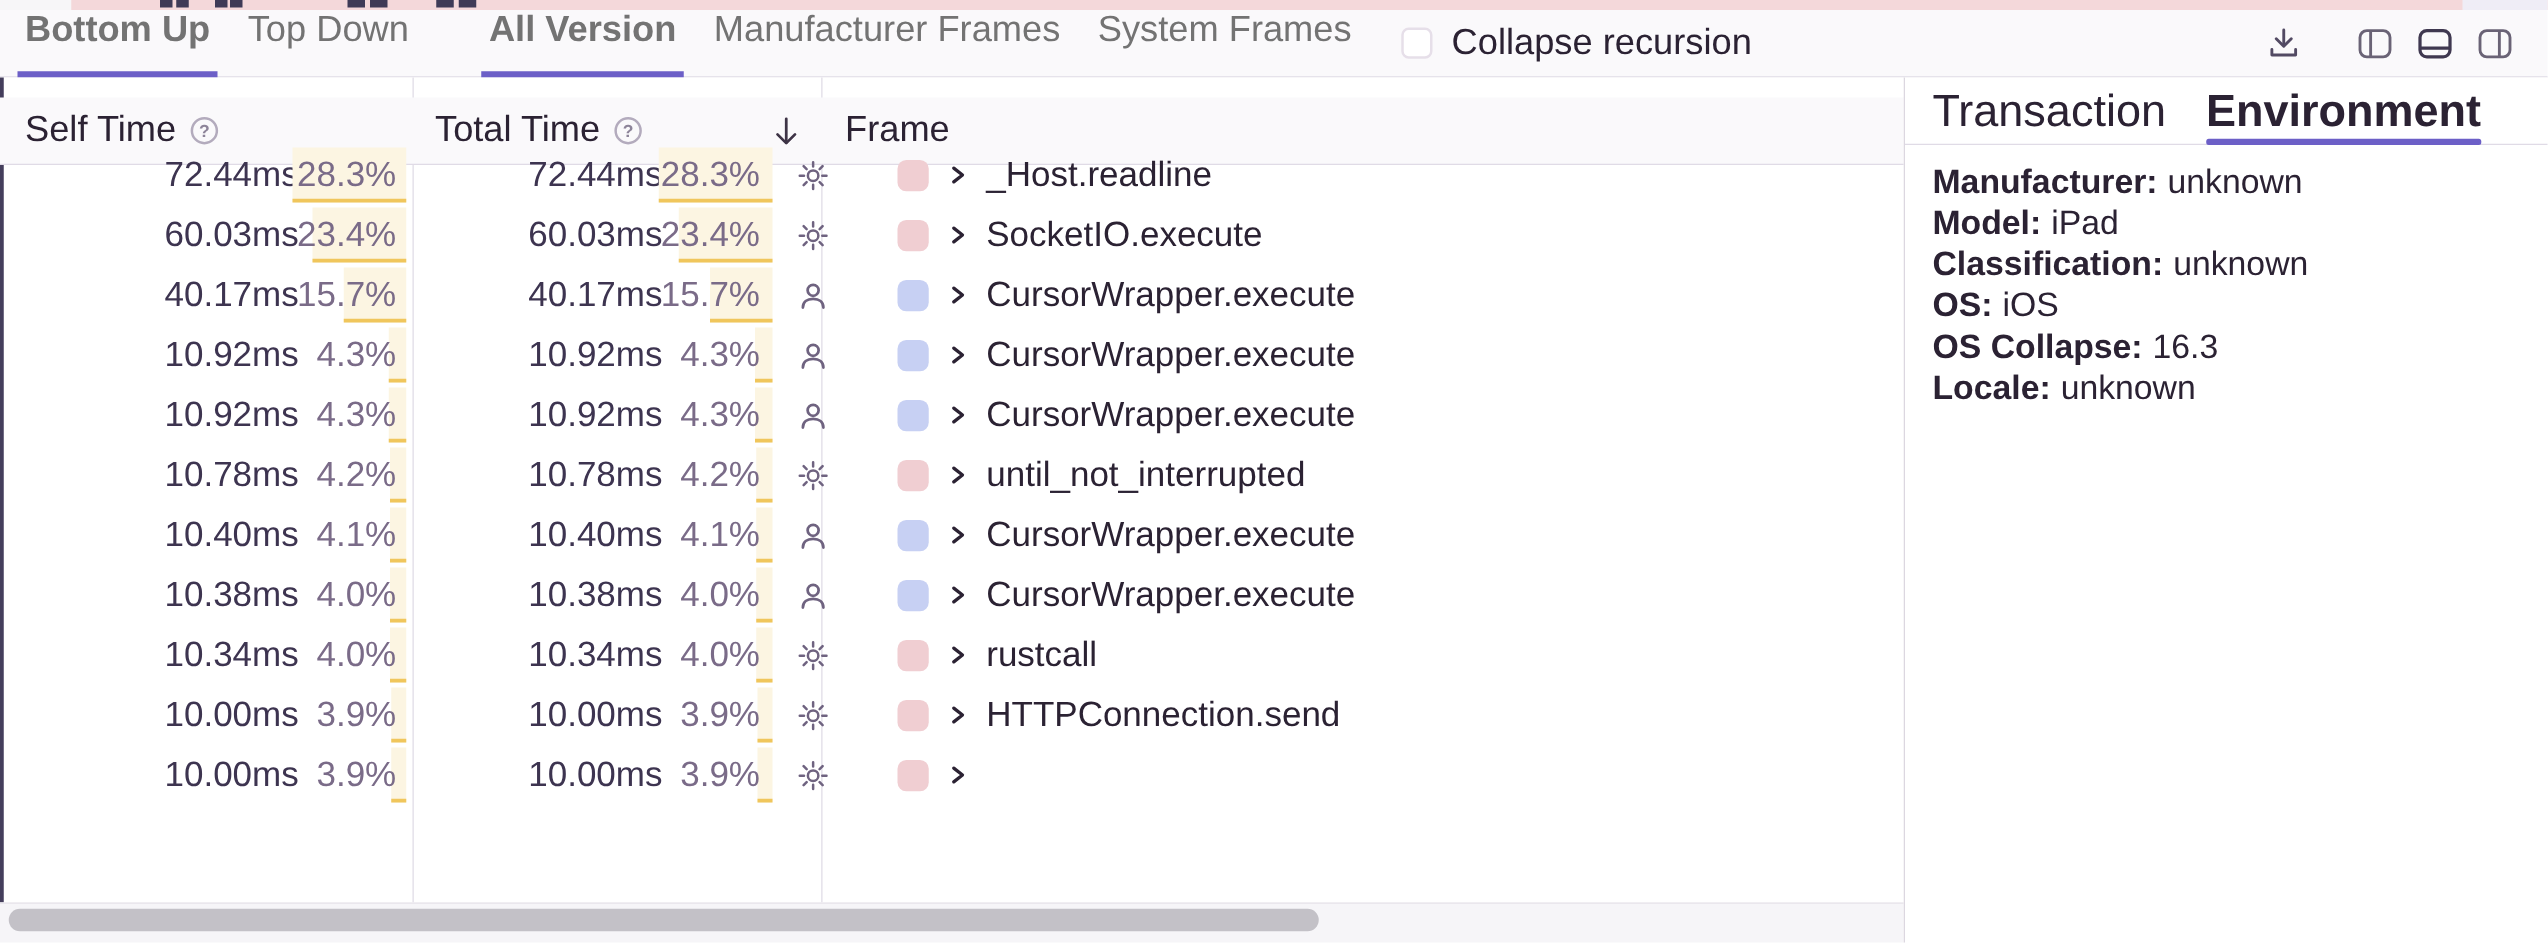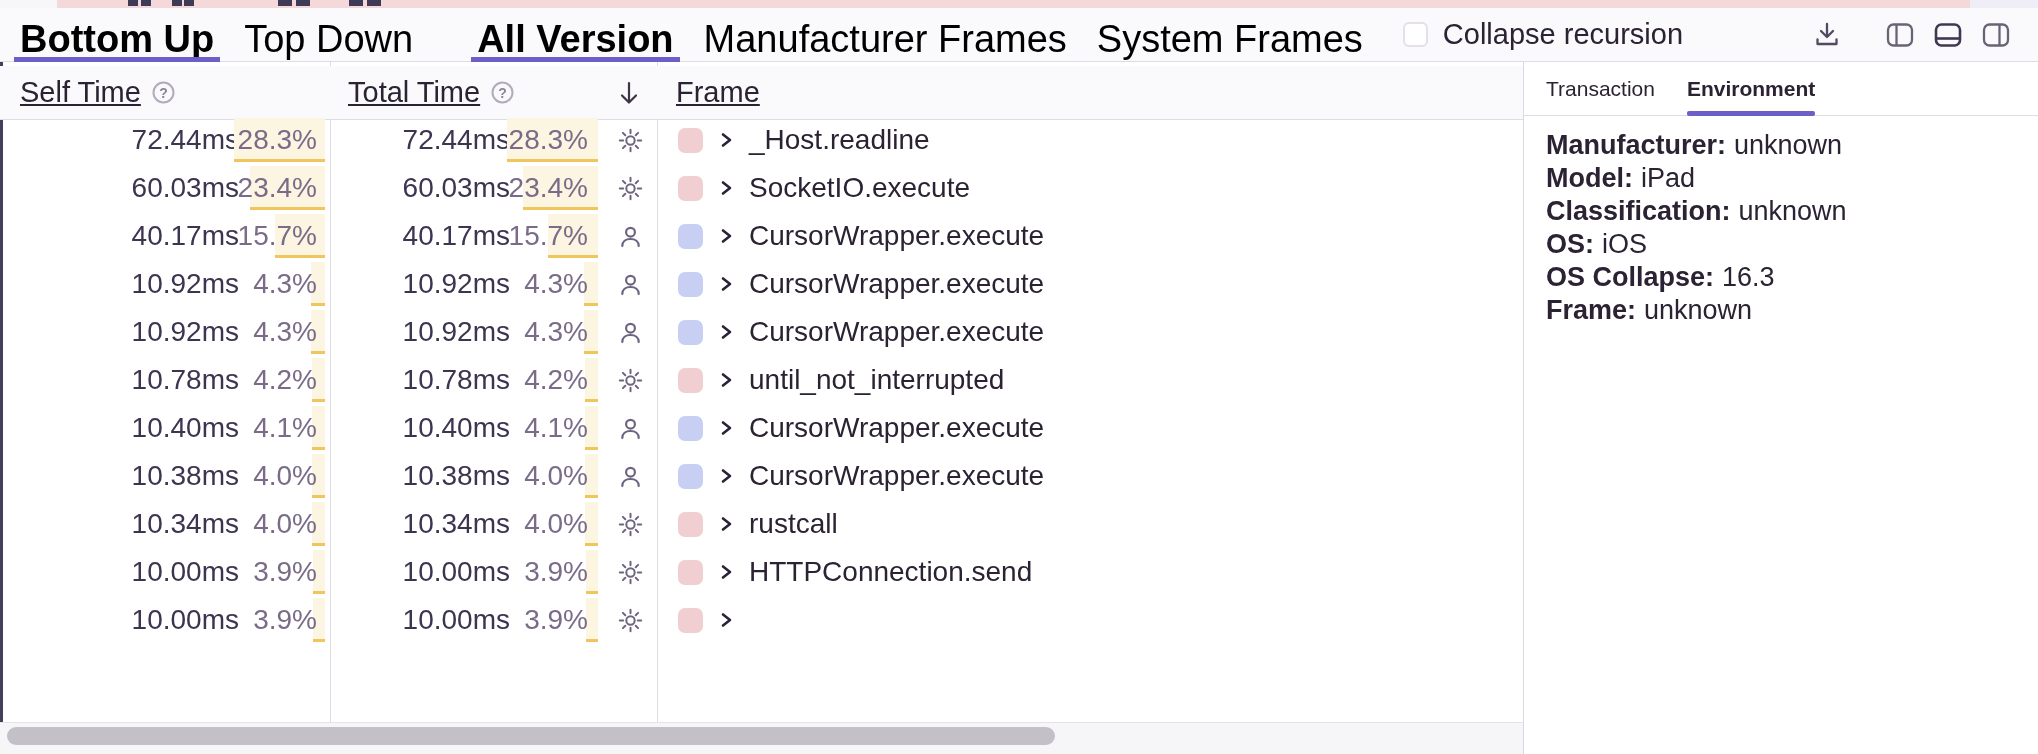--- a/index.html
+++ b/index.html
@@ -10,50 +10,50 @@
   
   #minimap-strip { left:0; top:0; width:2038px; height:8px; background:var(--strip,#f4d8da); }
   #minimap-strip .seg-left  { left:0; top:0; width:57px; height:8px; background:#f7f6f8; }
   #minimap-strip .seg-right { left:1970px; top:0; width:68px; height:8px; background:#efedf6; }
   #minimap-strip .mark { top:0; height:6px; width:10px; background:#3f3b57; }
   #minimap-strip .edge { left:0; top:0; width:3px; height:8px; background:#3f3b57; }
 
   
   #toolbar { left:0; top:8px; width:2038px; height:54px; background:#faf9fb;
     border-bottom:1px solid #e0dbe6; display:flex; align-items:stretch; padding-left:20px; }
-  .tab { position:relative; display:flex; align-items:flex-end; margin-right:30px;
-    font-size:38px; color:#000000; cursor:pointer; white-space:nowrap; }
+  .tab { position:relative; display:flex; align-items:flex-start; margin-right:30px;
+    font-size:29px; color:#737373; cursor:pointer; white-space:nowrap; }
   .tab.active { font-weight:bold; }
   .tab.active::after { content:""; position:absolute; left:-6px; right:-6px; bottom:-1px;
     height:5px; background:var(--accent,#6c5fc7); }
   #frame-tab-group .tab:first-child { margin-left:34px; }
   #collapse-group { display:flex; align-items:center; margin-left:10px; }
   #collapse-checkbox { width:25px; height:25px; border:2px solid #e6dfe9; border-radius:6px;
     background:#fff; cursor:pointer; }
   #collapse-label { margin-left:15px; font-size:29px; }
   #toolbar-spacer { flex:1; }
   #toolbar-icons { display:flex; align-items:center; gap:16px; margin-right:26px; }
   .tool-icon { display:flex; align-items:center; justify-content:center; cursor:pointer; }
   #download-icon { margin-right:26px; }
 
   
   #table-area { left:0; top:62px; width:1523px; height:660px; background:#fff; }
   #left-edge { left:0; top:0; width:3px; height:660px; background:#443e5c; }
   .v-div { top:0; width:1px; height:660px; background:#e0dbe6; }
-  #table-header { left:0; top:4px; width:1523px; height:54px; background:#faf9fb;
-    border-bottom:1px solid #e0dbe6; display:flex;text-decoration:underline; }
+  #table-header { left:0; top:16px; width:1523px; height:54px; background:#faf9fb;
+    border-bottom:1px solid #e0dbe6; display:flex; }
   .hcell { display:flex; align-items:center; font-size:29px; color:#2b2233; }
   .hcell .hlabel { margin-right:10px; }
   #hcell-self  { width:331px; padding-left:20px; }
   #hcell-total { width:327px; padding-left:17px; }
   #hcell-frame { flex:1; padding-left:18px; }
   #sort-icon { margin-left:auto; margin-right:16px; cursor:pointer; }
 
   #table-body { left:0; top:54px; width:1523px; }
-  .row { display:flex; height:48px; align-items:stretch; cursor:default; }
+  .row { display:flex; height:48px; align-items:stretch; cursor:default;gap:20px; }
   .cell-self  { width:331px; display:flex; align-items:center; }
   .cell-total { width:327px; display:flex; align-items:center; }
   .ms { flex:1; text-align:right; font-size:28px; color:#3d3450; }
   .pct-wrap { position:relative; width:92px; height:100%; flex:none; }
   .pct-bar { position:absolute; top:2px; bottom:2px; background:var(--cream,#fcf5e2);
     border-bottom:3px solid var(--gold,#f0c65c); }
   .cell-self  .pct-bar { right:6px; }
   .cell-total .pct-bar { right:4px; }
   .pct { position:absolute; right:14px; top:50%; transform:translateY(-50%);
     font-size:28px; color:#7a6b88; }
@@ -71,21 +71,21 @@
   #hscroll-thumb { left:7px; top:4px; width:1048px; height:18px; border-radius:9px;
     background:#c3c1c7; cursor:grab; }
   #bottom-gap { left:0; top:748px; width:1523px; height:6px; background:#f6f5f8; }
 
   
   #side-panel { left:1523px; top:62px; width:515px; height:692px; background:#fff;
     border-left:1px solid #dcd7e0; }
   #panel-tabs { height:54px; border-bottom:1px solid #e0dbe6; display:flex;
     align-items:stretch; padding-left:22px; }
   .ptab { position:relative; display:flex; align-items:center; margin-right:32px;
-    font-size:21px; cursor:pointer; }
+    font-size:36px; cursor:pointer; }
   .ptab.active { font-weight:bold; }
   .ptab.active::after { content:""; position:absolute; left:0; right:0; bottom:-1px;
     height:5px; background:var(--accent,#6c5fc7); border-radius:2px; }
   #env-content { padding:13px 20px 0 22px; }
   .env-line { font-size:27px; line-height:33px; color:#2b2233; }
   .env-label { font-weight:bold; margin-right:8px; }
 
   svg { display:block; }
 </style>
 </head>
@@ -588,16 +588,16 @@
 
   <div class="env-line">
     <span class="env-label">OS:</span><span>iOS</span>
   </div>
 
   <div class="env-line">
     <span class="env-label">OS Collapse:</span><span>16.3</span>
   </div>
 
   <div class="env-line">
-    <span class="env-label">Frame:</span><span>unknown</span>
+    <span class="env-label">Locale:</span><span>unknown</span>
   </div>
 </div>
 </div>
 
 </body></html>

